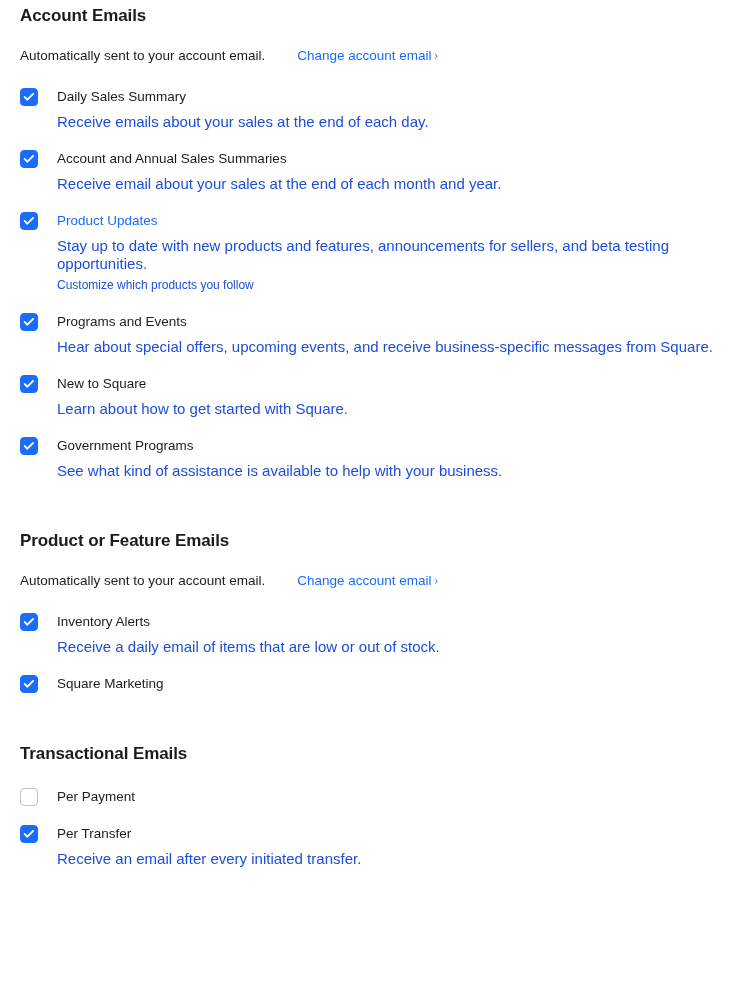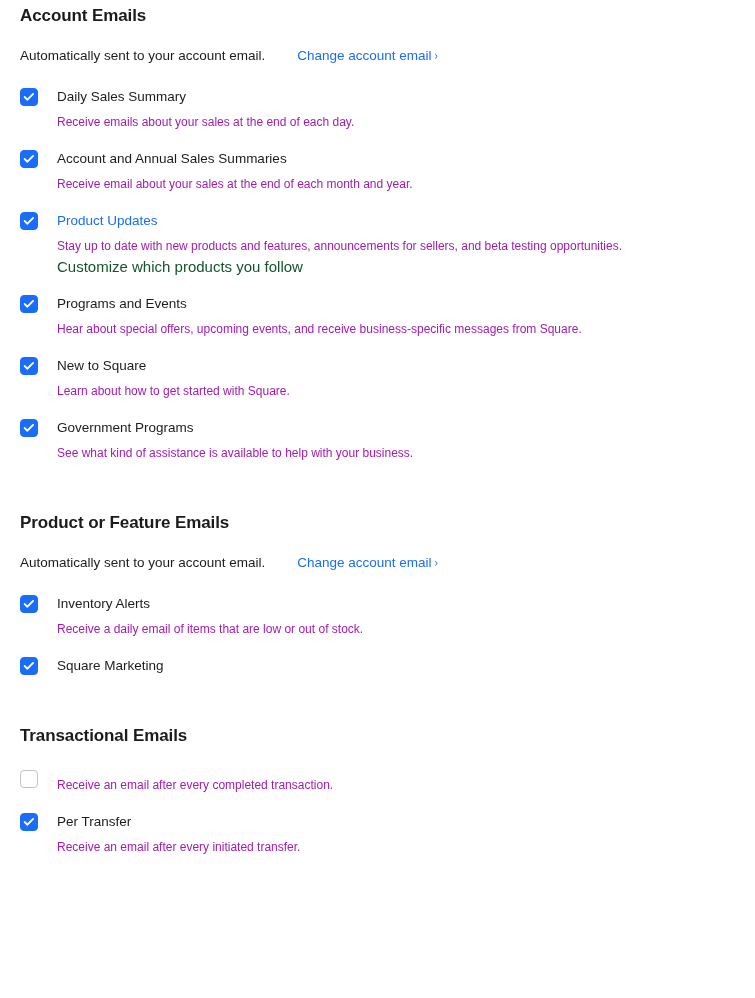--- a/index.html
+++ b/index.html
@@ -114,29 +114,29 @@
     color: #1c1c1c;
     line-height: 18px;
     display: inline-block;
   }
   .option-label.is-link {
     color: #1a6dfa;
     cursor: pointer;
   }
 
   .option-desc {
+    font-size: 15px;
+    color: #1d4ed8;
+    line-height: 18px;
+    margin-top: 7px;
+  }
+
+  .option-sublink {
     font-size: 12px;
-    color: #a21caf;
-    line-height: 18px;
-    margin-top: 7px;
-  }
-
-  .option-sublink {
-    font-size: 15px;
-    color: #14532d;
+    color: #1d4ed8;
     line-height: 18px;
     margin-top: 3px;
     cursor: pointer;
     display: inline-block;
   }
 </style>
 </head>
 <body>
 
 <div class="page">
@@ -258,21 +258,21 @@
         </div>
       </div>
       <div class="section later">
         <div class="section-title">Transactional Emails</div>
         <div class="options">
           <div class="option-row">
             <div class="cb-wrap">
               <div class="checkbox unchecked" role="checkbox" aria-checked="false"></div>
             </div>
             <div class="option-body">
-              <div class="option-desc">Receive an email after every completed transaction.</div>
+              <div><span class="option-label">Per Payment</span></div>
             </div>
           </div>
           <div class="option-row">
             <div class="cb-wrap">
               <div class="checkbox checked" role="checkbox" aria-checked="true">
                 <svg width="11" height="9" viewBox="0 0 11 9" fill="none" xmlns="http://www.w3.org/2000/svg">
                   <path d="M1 4.4L3.9 7.2L9.6 1.4" stroke="#ffffff" stroke-width="1.9" stroke-linecap="round" stroke-linejoin="round"></path>
                 </svg>
               </div>
             </div>

